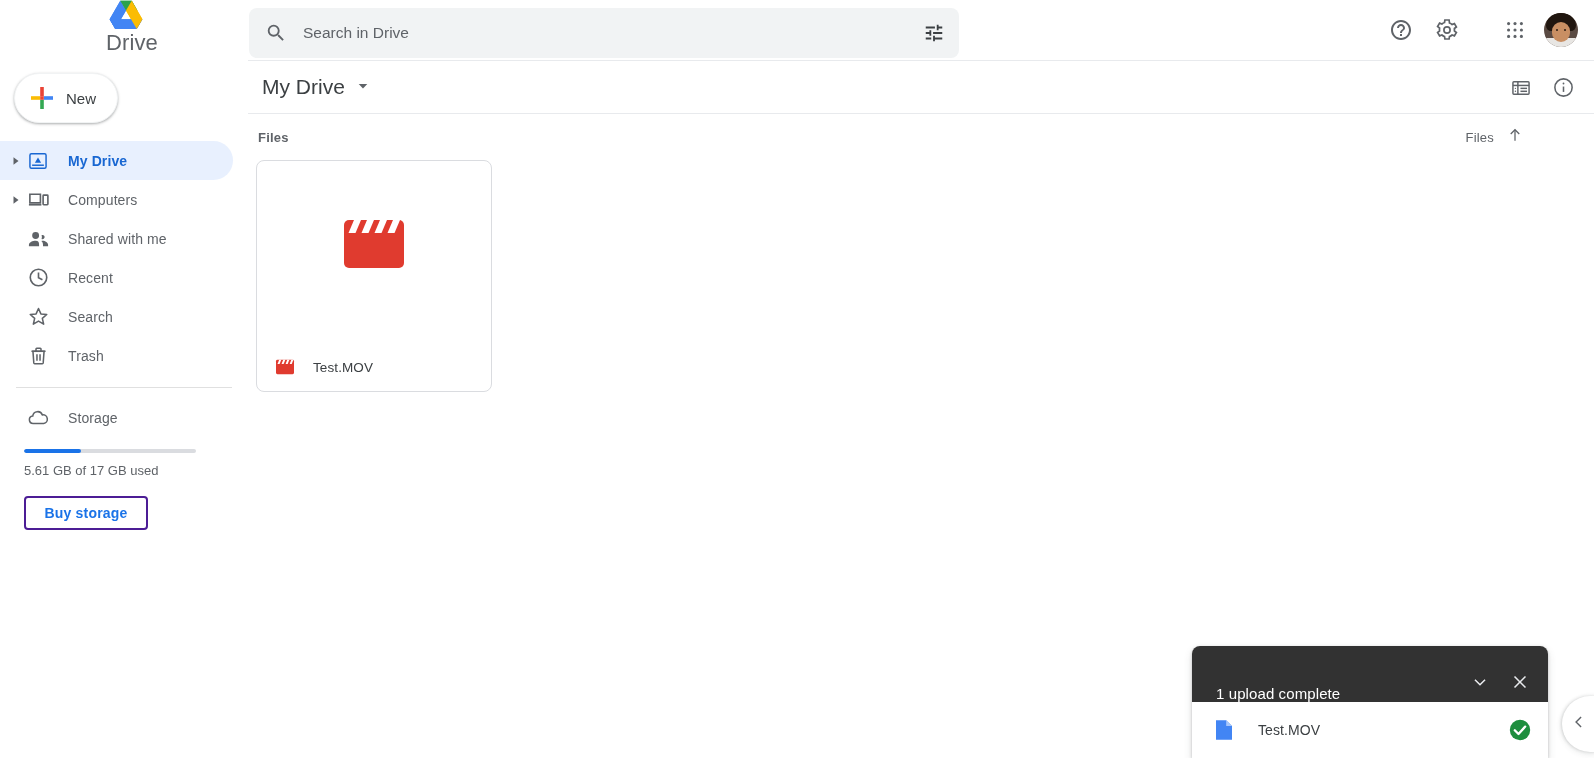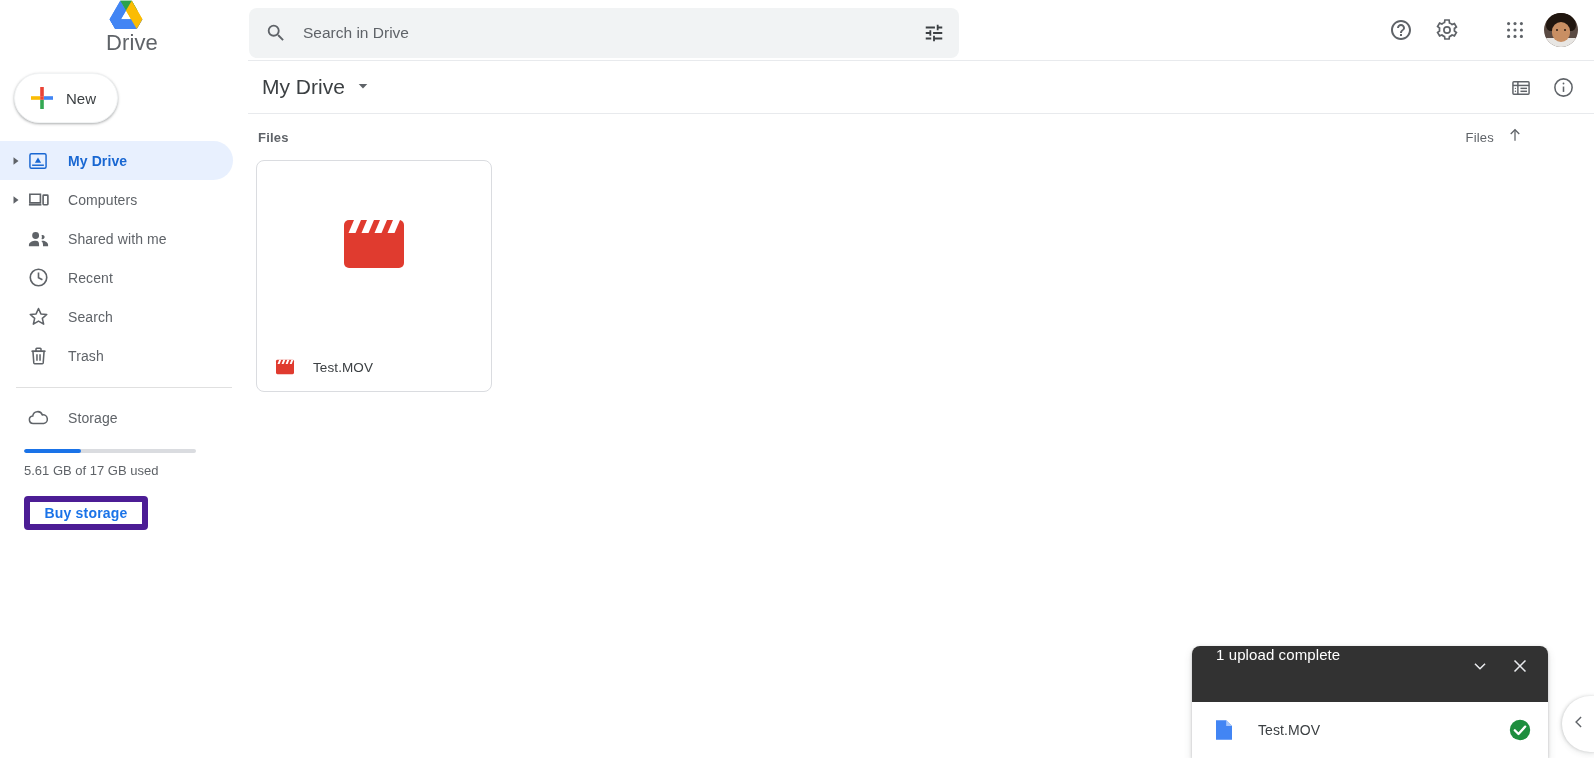--- a/index.html
+++ b/index.html
@@ -149,21 +149,21 @@
   .storage-bar-fill {
     height: 4px; background: #1a73e8; border-radius: 2px;
   }
   .storage-text {
     margin: 10px 0 0 24px;
     font-size: 13px; color: #5f6368;
   }
   .buy-storage {
     margin: 18px 0 0 24px;
     width: 124px; height: 34px;
-    border: 6px solid #4c1d95;
+    border: 2px solid #4c1d95;
     border-radius: 4px;
     background: #fff; cursor: pointer;
     font-family: "Liberation Sans", sans-serif;
     font-size: 14px; color: #1a73e8; font-weight: bold;
     letter-spacing: 0.2px;
   }
 
   
   .main {
     position: absolute; left: 248px; top: 60px;
@@ -230,21 +230,21 @@
   .upload-toast {
     position: absolute; right: 46px; bottom: 0;
     width: 356px;
     border-radius: 8px 8px 0 0;
     box-shadow: 0 1px 3px rgba(60,64,67,0.3), 0 4px 8px rgba(60,64,67,0.15);
     overflow: hidden;
     background: #fff;
   }
   .toast-head {
     height: 56px; background: #323232;
-    display: flex; align-items: flex-start;
+    display: flex; align-items: flex-end;
     padding: 0 8px 0 24px;
   }
   .toast-title { flex: 1; color: #ffffff; font-size: 15px; letter-spacing: 0.1px; }
   .toast-btn {
     width: 40px; height: 40px; border: none; background: transparent;
     display: flex; align-items: center; justify-content: center;
     cursor: pointer;
   }
   .toast-row {
     height: 56px; display: flex; align-items: center;

